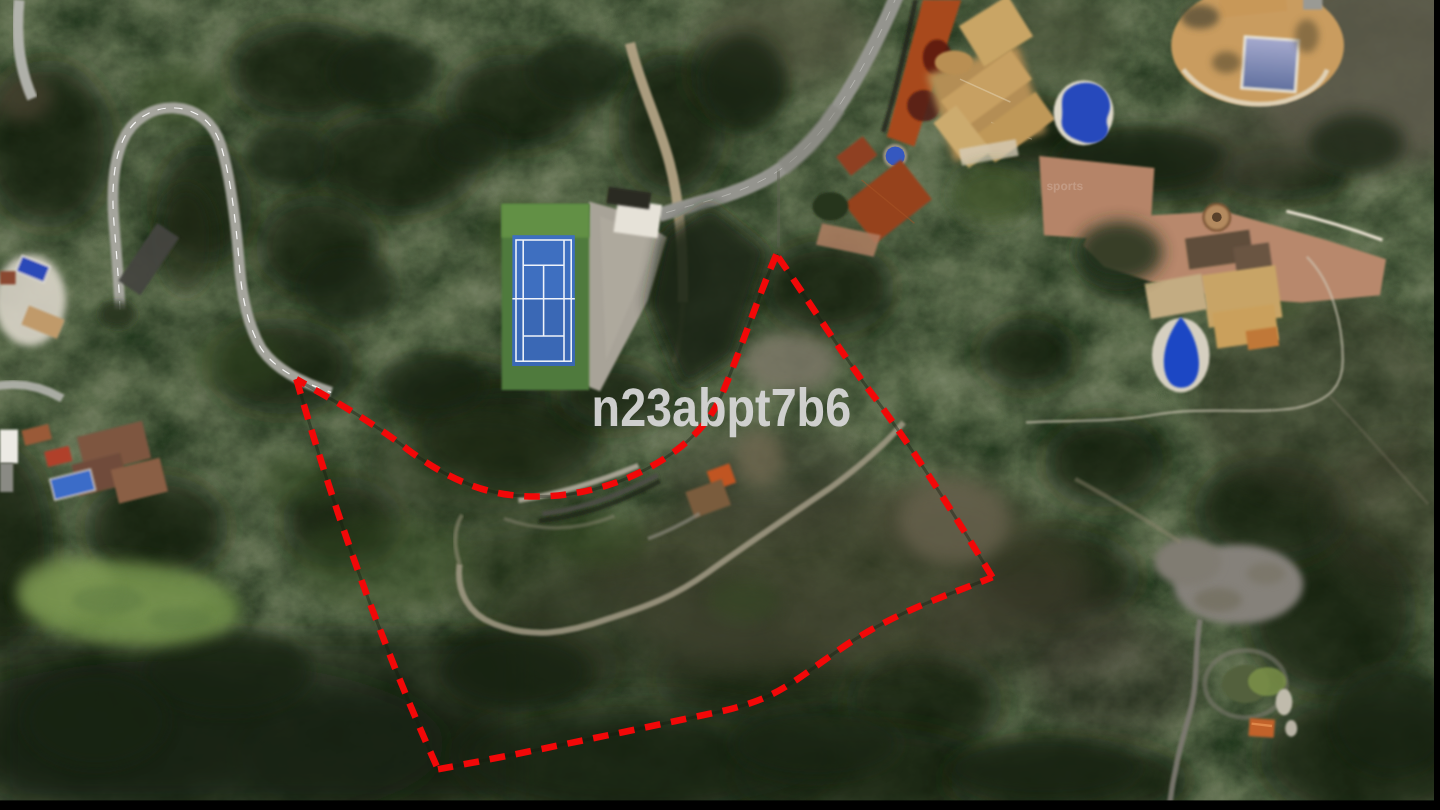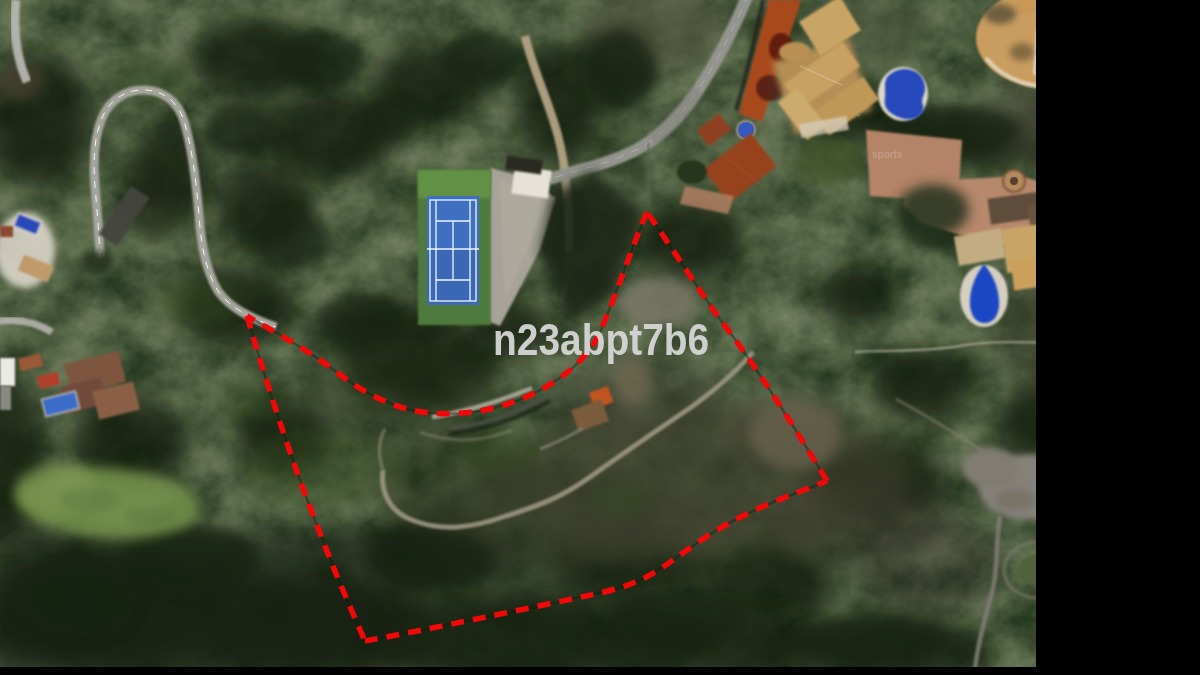--- a/index.html
+++ b/index.html
@@ -1,16 +1,16 @@
 <!DOCTYPE html>
 <html><head>
 <meta charset="utf-8">
 <style>
   html,body{margin:0;padding:0;background:#000;}
-  #stage{position:relative;width:1036px;height:675px;overflow:hidden;font-family:"Liberation Sans",sans-serif;text-align:center;}
+  #stage{position:relative;width:1200px;height:675px;overflow:hidden;font-family:"Liberation Sans",sans-serif;text-align:center;}
 </style>
 </head>
 <body>
 <div id="stage">
 <svg width="1200" height="675" viewBox="0 0 1200 675" xmlns="http://www.w3.org/2000/svg">
 <defs>
   <filter id="b6" x="-40%" y="-40%" width="180%" height="180%">
           <feGaussianBlur stdDeviation="6"></feGaussianBlur>
         </filter>
   <filter id="b12" x="-60%" y="-60%" width="220%" height="220%">

